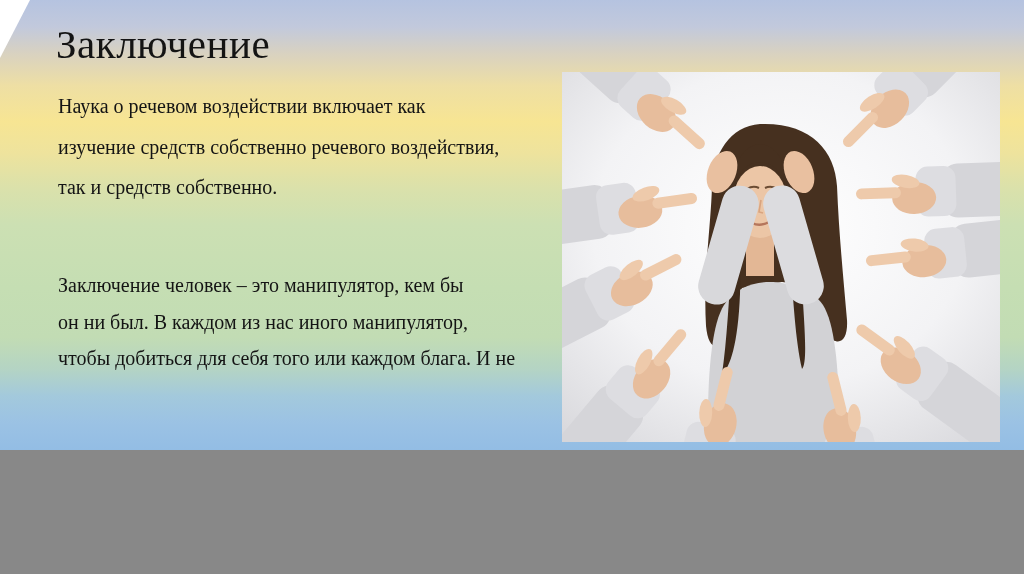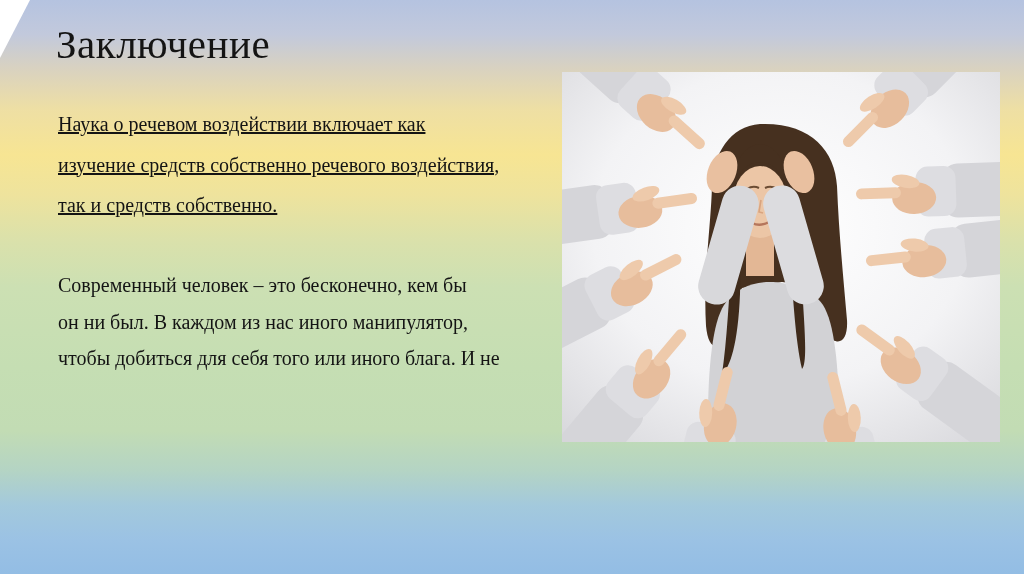--- a/index.html
+++ b/index.html
@@ -1,18 +1,18 @@
 <!DOCTYPE html>
 <html lang="ru"><head>
 <meta charset="utf-8">
 <style>
   html,body { margin:0; padding:0; background:#888; }
   .slide {
     position:relative;
-    width:1024px; height:574px;
+    width:1024px; height:450px;
     overflow:hidden;
     background: linear-gradient(180deg,
       #b5c3e0 0%, #c2c9dc 6%, #d9d2c0 12%, #eedfa4 19%,
       #f7e593 27%, #eee39d 34%, #dae1ab 42%, #cce0b3 50%,
       #c5deb3 64%, #c2dcb4 75%, #b4d4c4 82%, #a3c9dc 88%,
       #9bc2e4 94%, #93bde4 100%);
     font-family:"Liberation Serif", serif;
     color:#141414;
   }
   .corner-white {
@@ -23,21 +23,21 @@
   }
   .title {
     position:absolute; left:56px; top:20px;
     margin:0;
     font-size:41px; font-weight:400;
     letter-spacing:0.5px;
     white-space:nowrap;
   }
   .para { position:absolute; left:58px; font-size:20px; }
   .para .line { white-space:nowrap; }
-  .p1 { top:104px;  line-height:40.5px;text-decoration:underline; }
+  .p1 { top:86px;  line-height:40.5px; }
   .p2 { top:267px; line-height:36.6px; }
   .photo {
     position:absolute; left:562px; top:72px;
     width:438px; height:370px; margin:0;
   }
   .photo svg { display:block; width:100%; height:100%; }
 </style>
 </head>
 <body>
 
@@ -47,23 +47,23 @@
 
   <h1 class="title">Заключение</h1>
 
   <div class="para p1">
     <div class="line">Наука о речевом воздействии включает как</div>
     <div class="line">изучение средств собственно речевого воздействия,</div>
     <div class="line">так и средств собственно.</div>
   </div>
 
   <div class="para p2">
-    <div class="line">Современный человек – это бесконечно, кем бы</div>
+    <div class="line">Заключение человек – это манипулятор, кем бы</div>
     <div class="line">он ни был. В каждом из нас иного манипулятор,</div>
-    <div class="line">чтобы добиться для себя того или иного блага. И не</div>
+    <div class="line">чтобы добиться для себя того или каждом блага. И не</div>
   </div>
 
   <figure class="photo" role="img" aria-label="Женщина закрывает уши руками, со всех сторон на неё указывают пальцами">
     <svg viewBox="0 0 438 370" xmlns="http://www.w3.org/2000/svg">
       <defs>
         <radialGradient id="pbg" cx="50%" cy="42%" r="78%">
           <stop offset="0%" stop-color="#ffffff"></stop>
           <stop offset="55%" stop-color="#f3f3f5"></stop>
           <stop offset="100%" stop-color="#d6d6da"></stop>
         </radialGradient>

